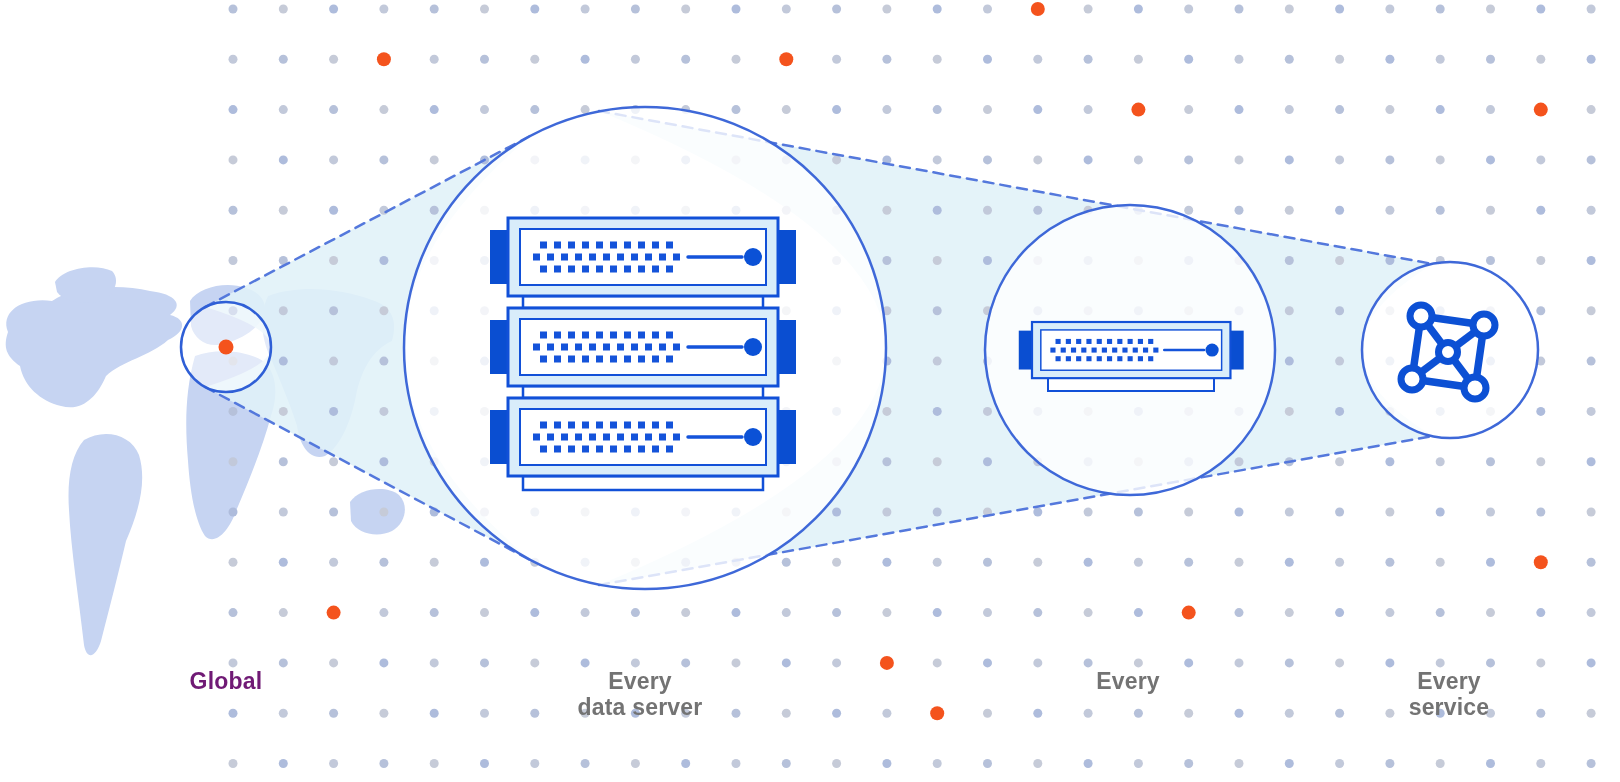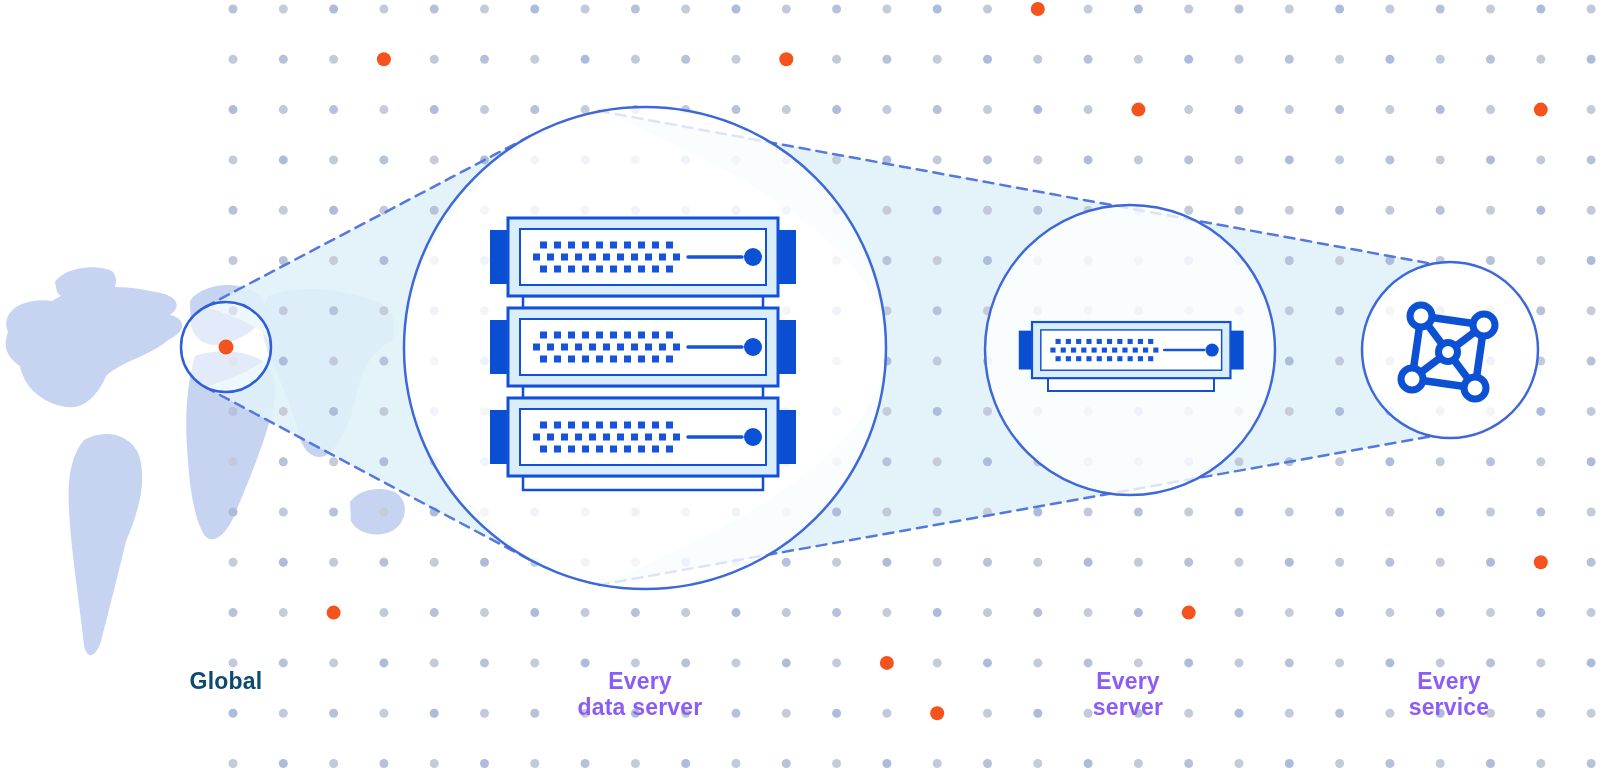--- a/index.html
+++ b/index.html
@@ -1,23 +1,23 @@
 <!DOCTYPE html>
 <html><head>
 <meta charset="utf-8">
 <style>
   html,body{margin:0;padding:0;background:#ffffff;}
   .canvas{position:relative;width:1620px;height:782px;overflow:hidden;background:#ffffff;
           font-family:"Liberation Sans",sans-serif;}
   svg.diagram{position:absolute;left:0;top:0;}
   .label{position:absolute;top:668px;width:300px;transform:translateX(-50%);
-         text-align:center;font-weight:700;font-size:23px;line-height:26px;color:#8b5cf6;
+         text-align:center;font-weight:700;font-size:23px;line-height:26px;color:#737373;
          letter-spacing:0.2px;}
   .label .line{display:block;}
-  .label.accent{color:#0c4a6e;}
+  .label.accent{color:#701a75;}
 </style>
 </head>
 <body>
 
 <div class="canvas">
   <svg class="diagram" width="1620" height="782" viewBox="0 0 1620 782">
 
     <defs>
 
       <g id="serverUnit">
@@ -584,19 +584,18 @@
 
   <div class="label accent" style="left:226px;">
     <span class="line">Global</span>
   </div>
   <div class="label" style="left:640px;">
     <span class="line">Every</span>
     <span class="line">data server</span>
   </div>
   <div class="label" style="left:1128px;">
     <span class="line">Every</span>
-    <span class="line">server</span>
   </div>
   <div class="label" style="left:1449px;">
     <span class="line">Every</span>
     <span class="line">service</span>
   </div>
 </div>
 
 </body></html>

